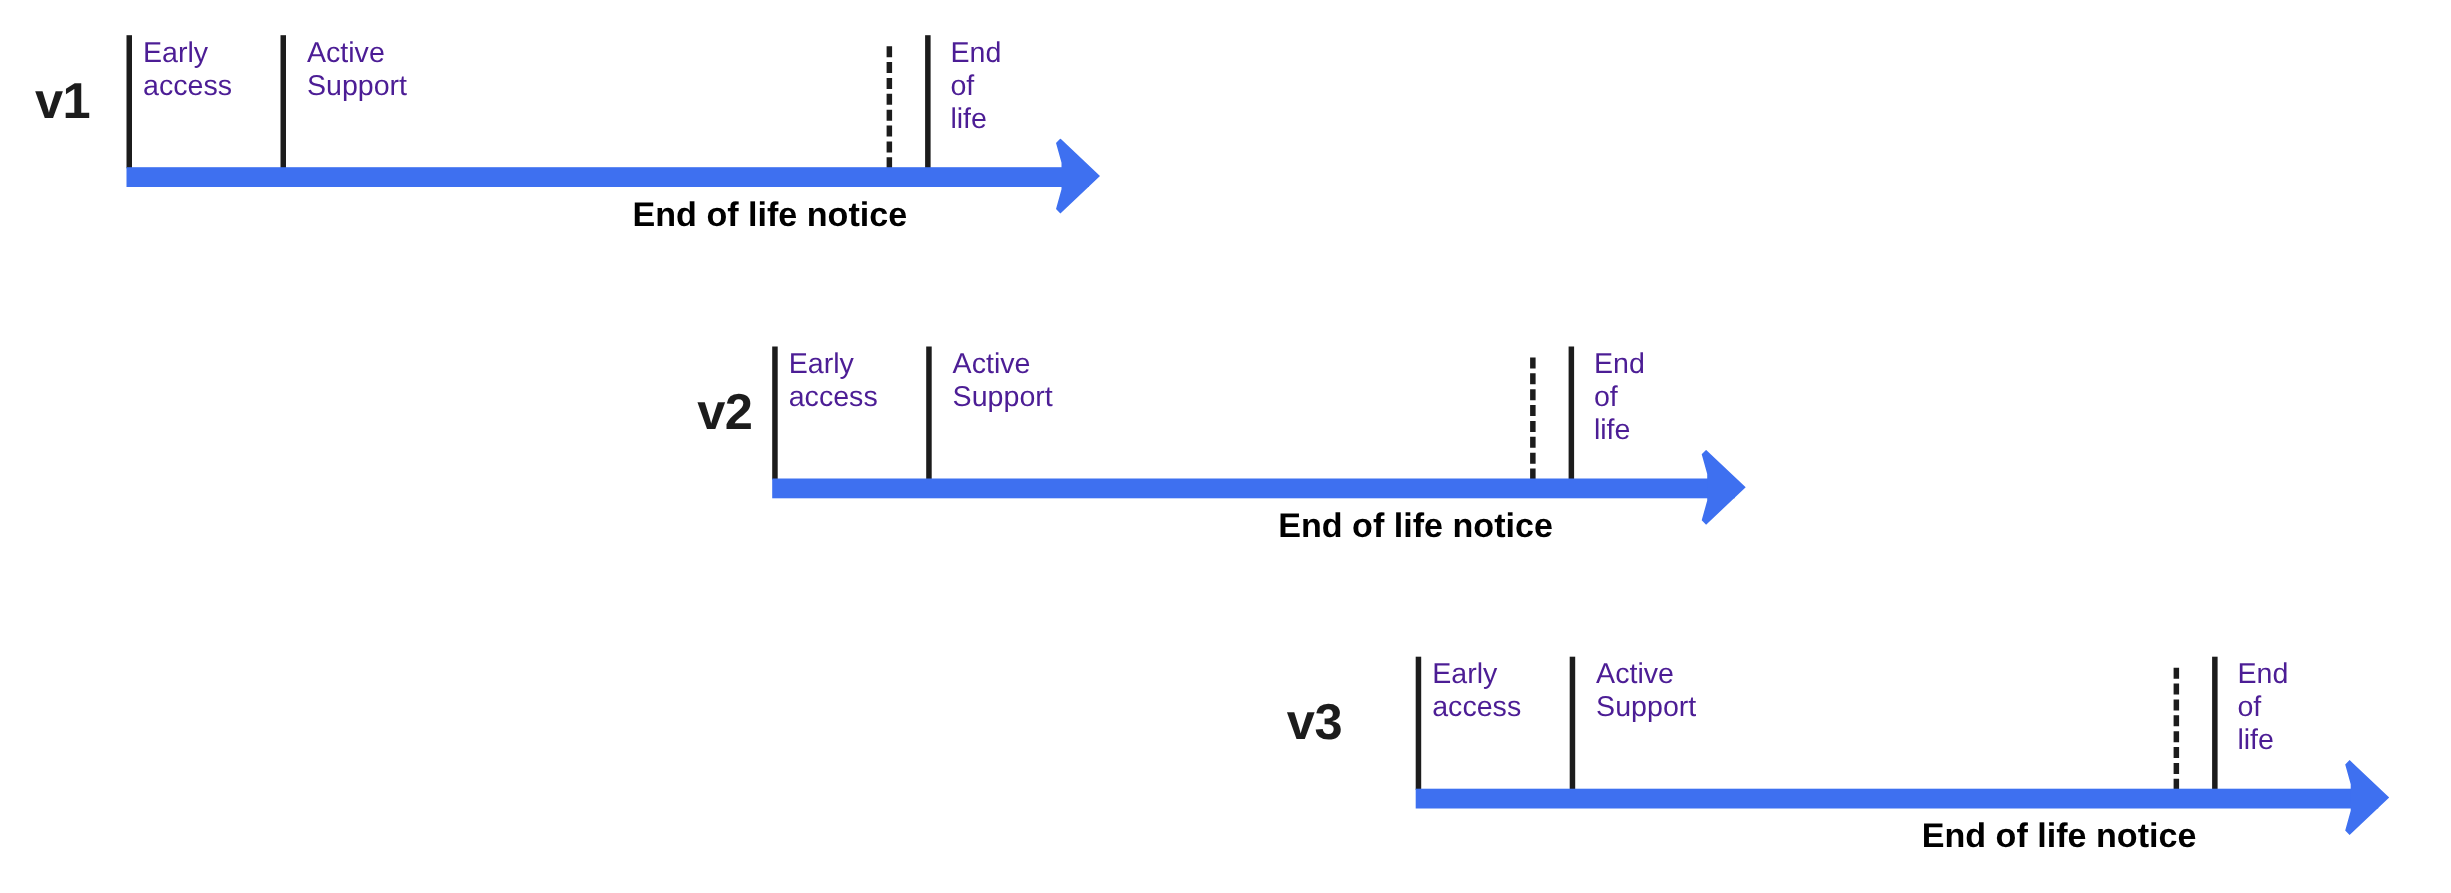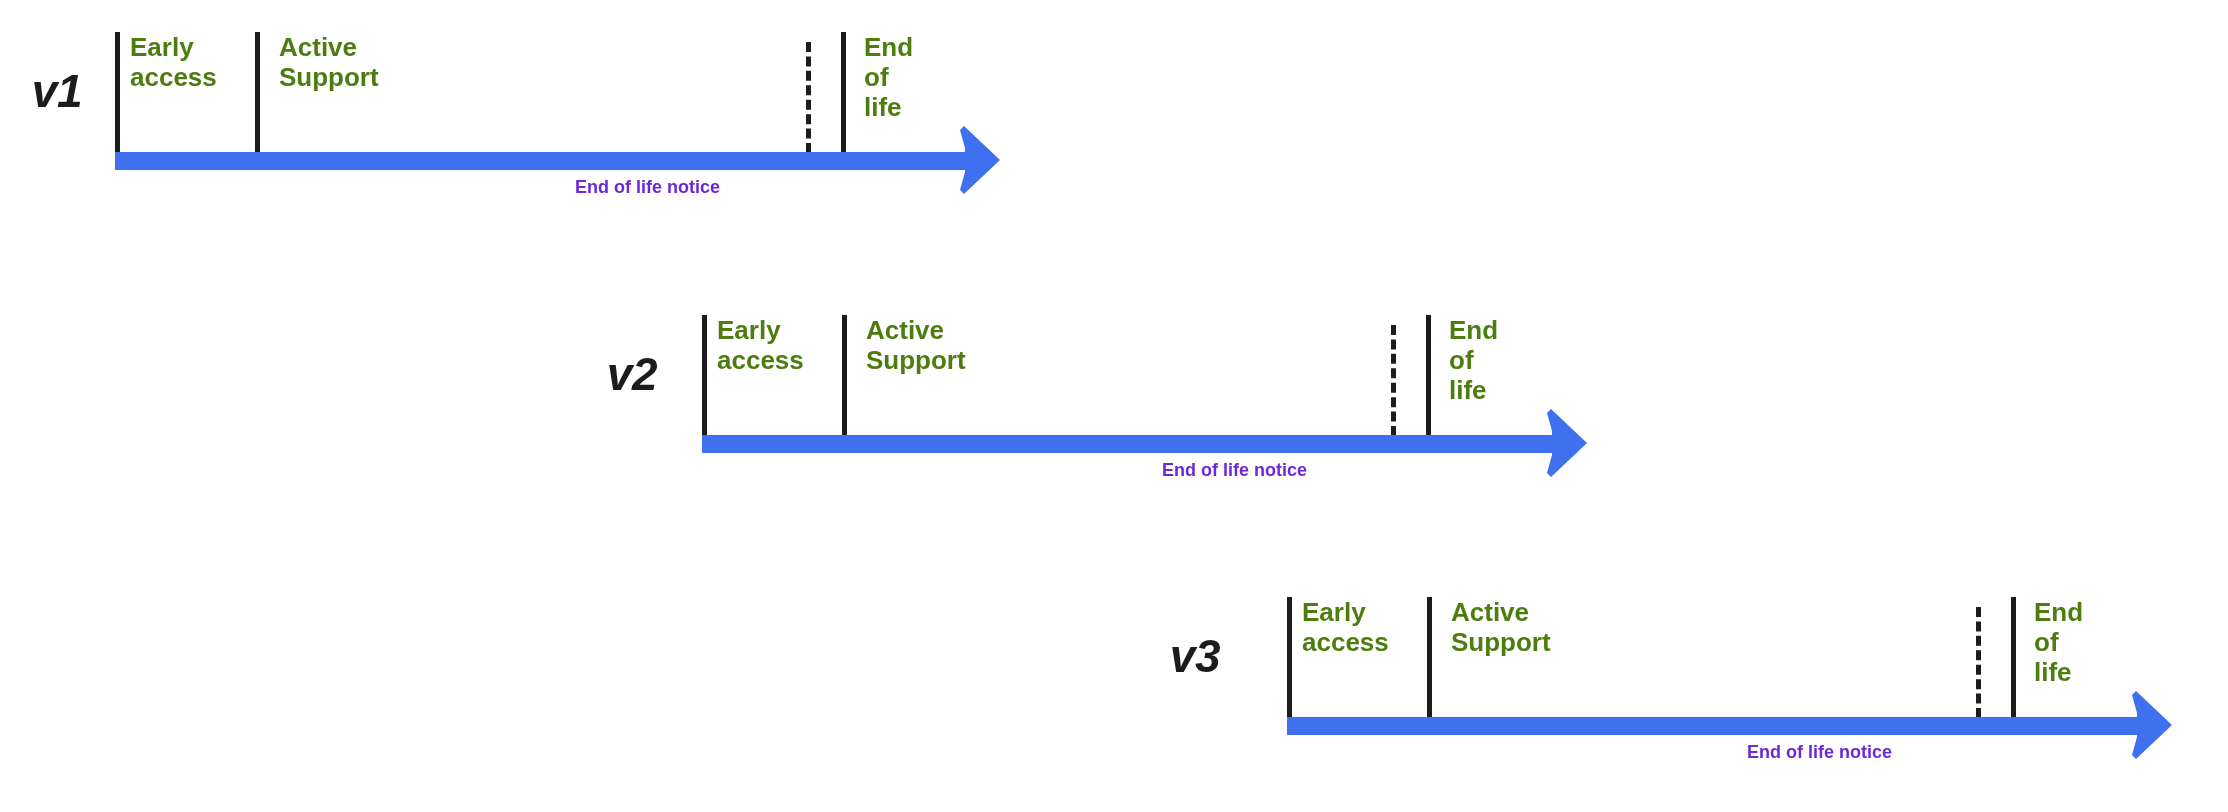--- a/index.html
+++ b/index.html
@@ -30,21 +30,20 @@
   
   .version-label {
     position: absolute;
     font-size: 46px;
     font-weight: bold;
     color: #1c1c1c;
     letter-spacing: -0.5px;
     line-height: 1;
     white-space: nowrap;
     text-align: right;
-    font-style: italic;
   }
 
   
   .divider {
     position: absolute;
     width: 5px;
     background: #1c1c1c;
   }
   .divider.dashed {
     width: 0;
@@ -62,32 +61,32 @@
   
   .arrow-head {
     position: absolute;
     overflow: visible;
   }
 
   
   .phase-label {
     position: absolute;
     font-size: 26px;
-    font-weight: bold;
-    color: #4d7c0f;
+    font-weight: normal;
+    color: #4c1d95;
     line-height: 1.16;
     white-space: pre-line;
   }
 
   
   .notice-label {
     position: absolute;
-    font-size: 18px;
+    font-size: 31px;
     font-weight: bold;
-    color: #6d28d9;
+    color: #000000;
     line-height: 1.1;
     white-space: nowrap;
   }
 </style>
 </head>
 <body>
 
 <div id="canvas">
 
   <div class="version-row">
@@ -110,21 +109,21 @@
     <div class="phase-label" style="left:130px; top:32px; width:118px;">Early
 access</div>
     <div class="phase-label" style="left:279px; top:32px;">Active Support</div>
     <div class="phase-label" style="left:864px; top:32px;">End of life</div>
 
     <div class="notice-label" style="left:575px; top:178px;">End of life notice</div>
   </div>
 
   <div class="version-row">
 
-    <div class="version-label" style="left:585px; top:351px; width:72px;">v2</div>
+    <div class="version-label" style="left:612px; top:351px; width:72px;">v2</div>
 
     <div class="divider" style="left:702px; top:315px; height:121px;"></div>
     <div class="divider" style="left:842px; top:315px; height:121px;"></div>
     <div class="divider dashed" style="left:1391px; top:325px; height:111px;"></div>
     <div class="divider" style="left:1426px; top:315px; height:121px;"></div>
 
     <div class="bar" style="left:702px; top:435px; width:875px;"></div>
 
     <div class="arrow-head" style="left:1539px; top:409px;">
       <svg width="70" height="70" viewBox="0 0 70 70" aria-hidden="true">

